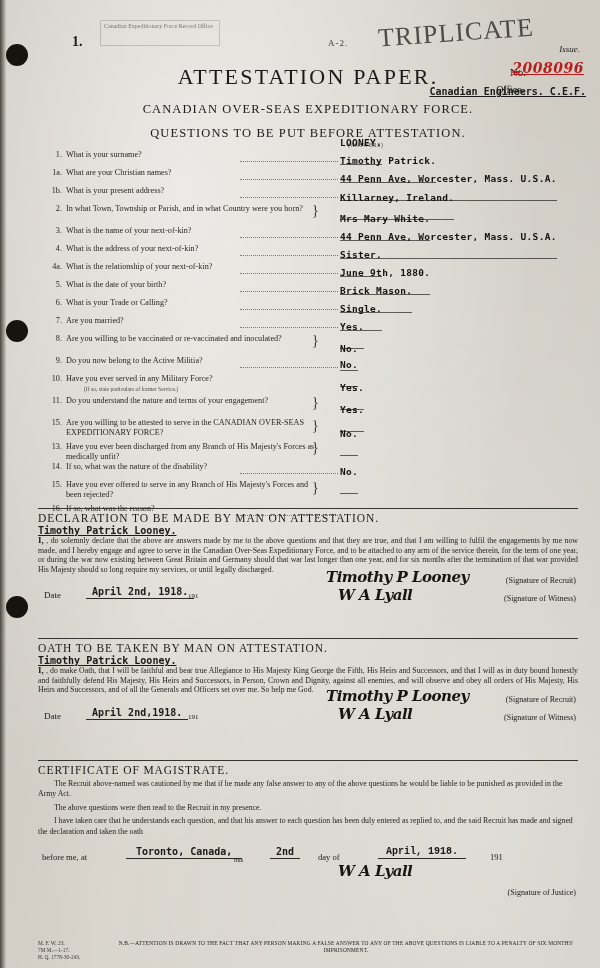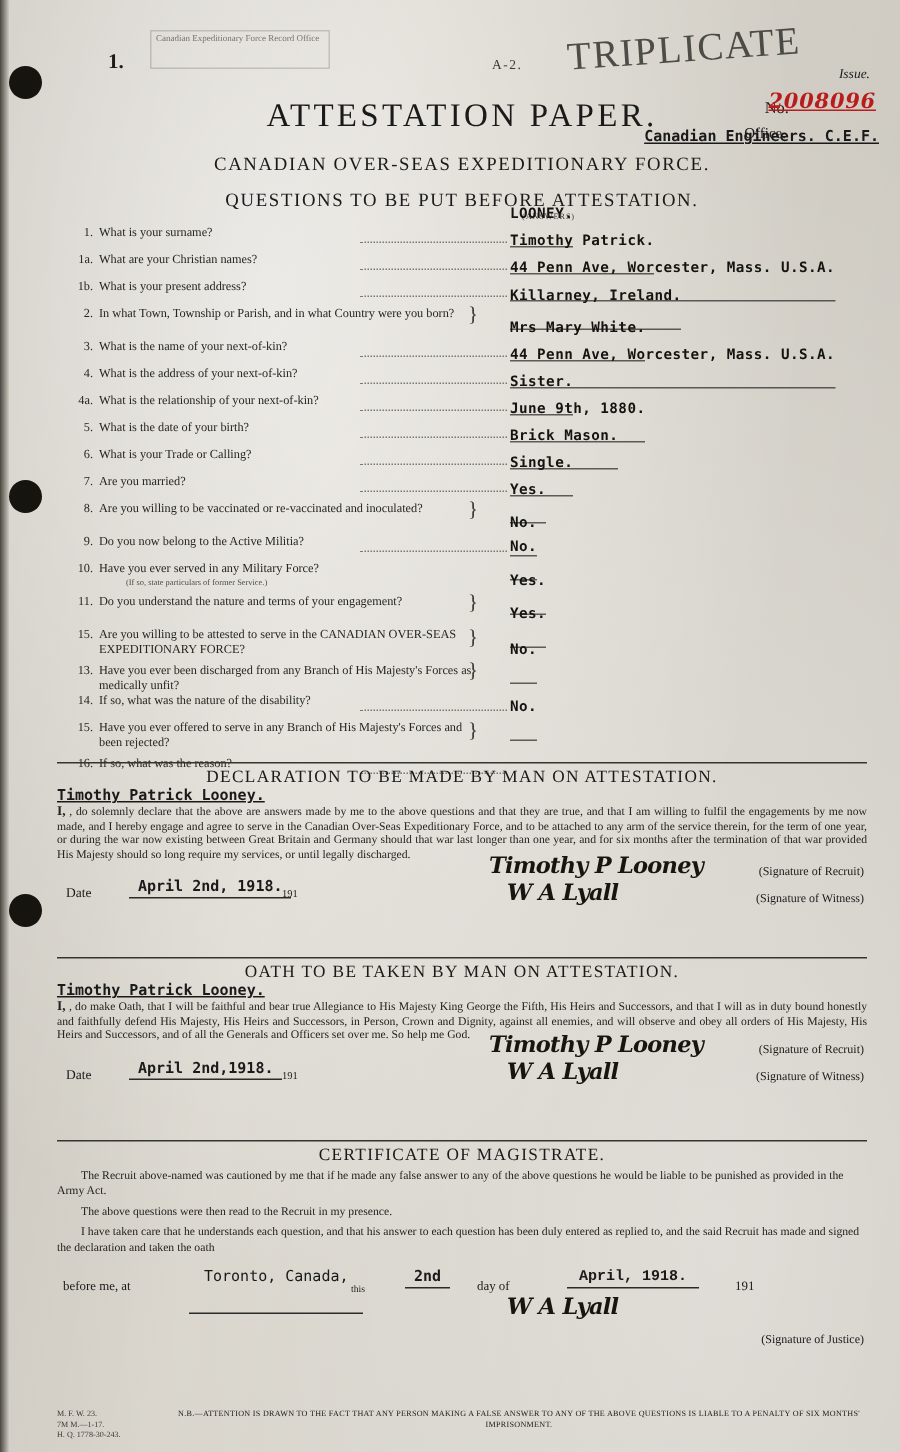--- a/index.html
+++ b/index.html
@@ -234,21 +234,20 @@
   
   .block {
     position: absolute;
     left: 8px;
     width: 540px;
   }
   .rule {
     border-top: 1px solid #35342f;
   }
   .bhead {
-    text-align: center;
     font-size: 11.5px;
     letter-spacing: 0.9px;
     margin: 3px 0 1px;
   }
   .name-line {
     text-align: left;
     font-family: "DejaVu Sans Mono", monospace;
     font-weight: bold;
     font-size: 10px;
     text-decoration: underline;
@@ -308,22 +307,22 @@
   .cert-body p { margin: 3px 0; text-indent: 16px; }
   .before-row {
     position: relative;
     height: 30px;
     font-size: 8.6px;
   }
   .before-row .lbl { position: absolute; left: 4px; top: 12px; }
   .before-row .place {
     position: absolute; left: 88px; top: 6px;
     font-family: "DejaVu Sans Mono", monospace;
-    font-weight: normal; font-size: 10px;
-    border-bottom: 1px solid #2a2a26; padding: 0 10px 18px;
+    font-weight: bold; font-size: 10px;
+    border-bottom: 1px solid #2a2a26; padding: 0 10px 1px;
   }
   .before-row .this { position: absolute; left: 196px; top: 16px; font-size: 6.5px; }
   .before-row .day-num {
     position: absolute; left: 232px; top: 6px;
     font-family: "DejaVu Sans Mono", monospace;
     font-weight: bold; font-size: 10px;
     border-bottom: 1px solid #2a2a26; padding: 0 6px 1px;
   }
   .before-row .dayof { position: absolute; left: 280px; top: 12px; }
   .before-row .monthyr {

